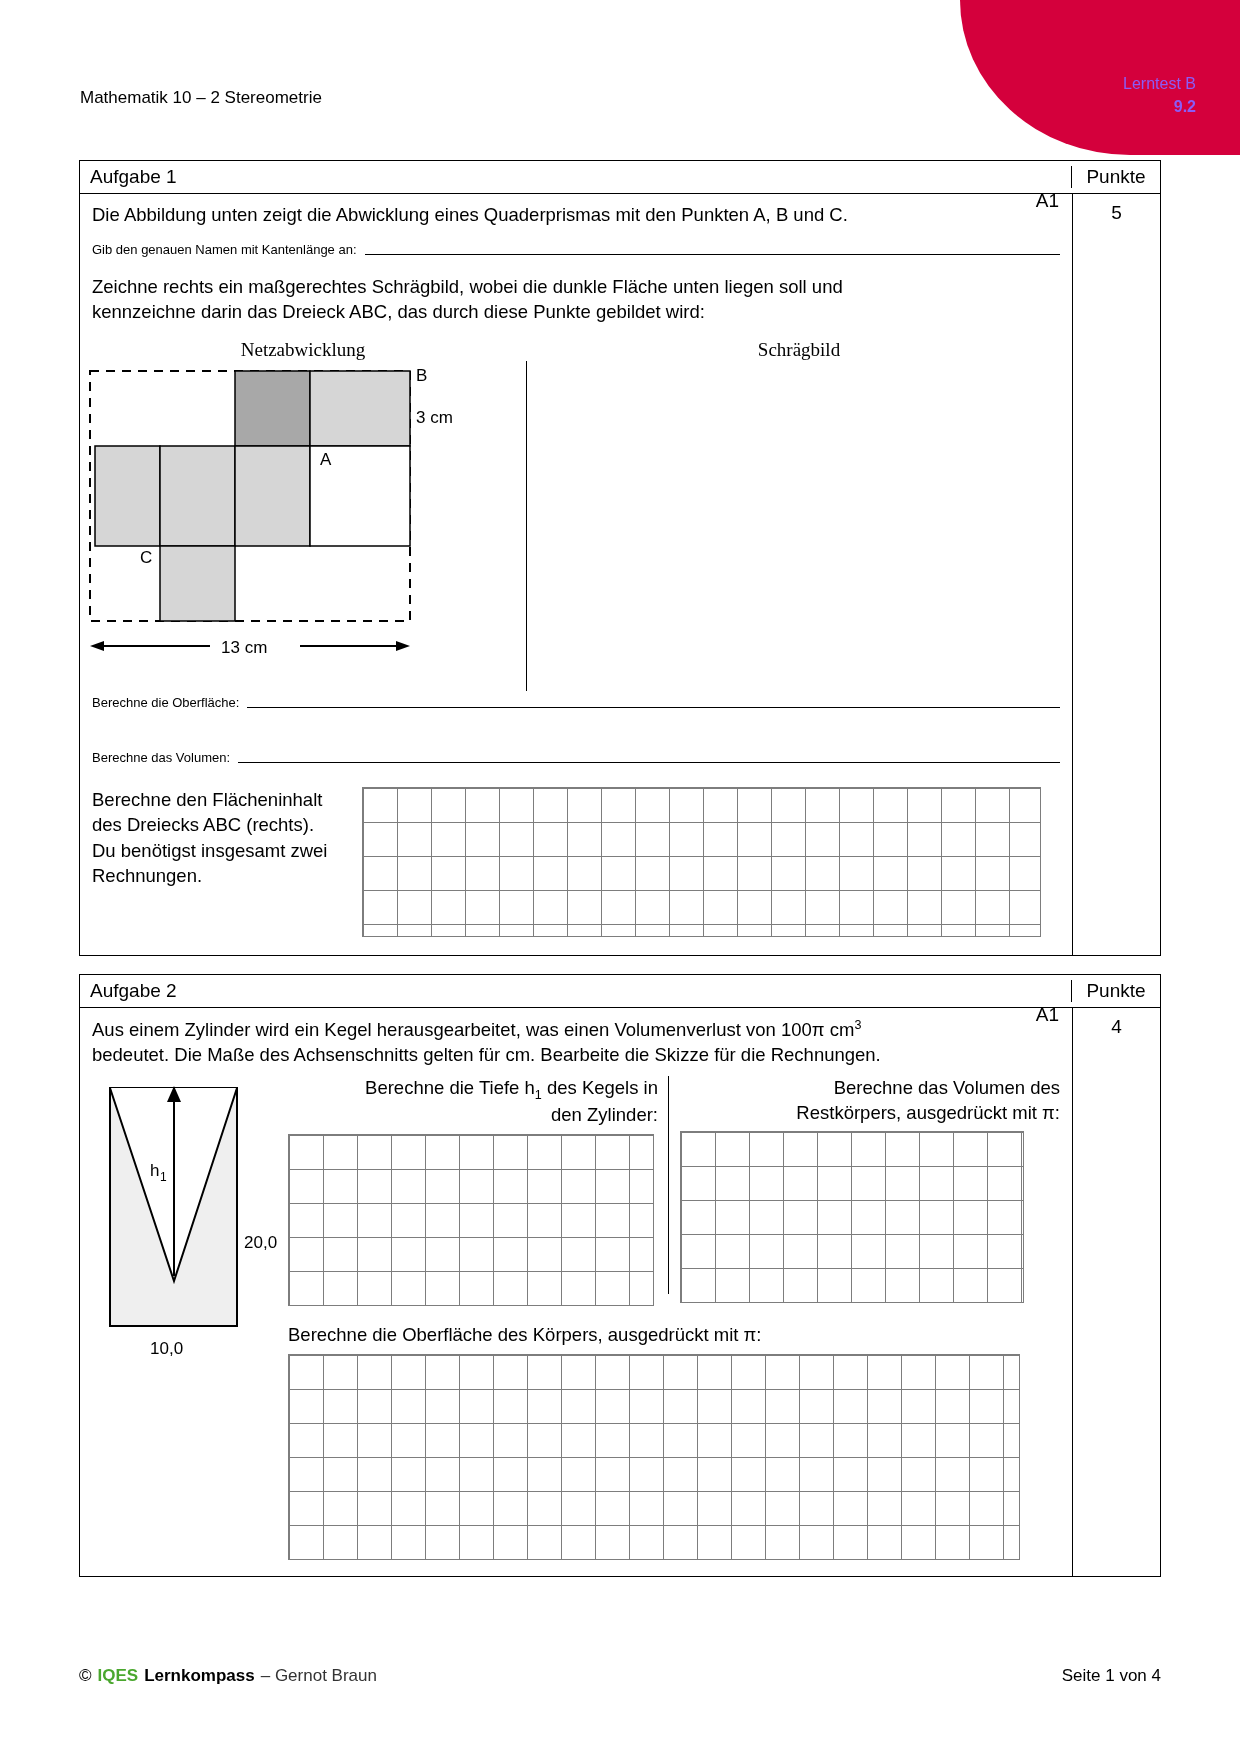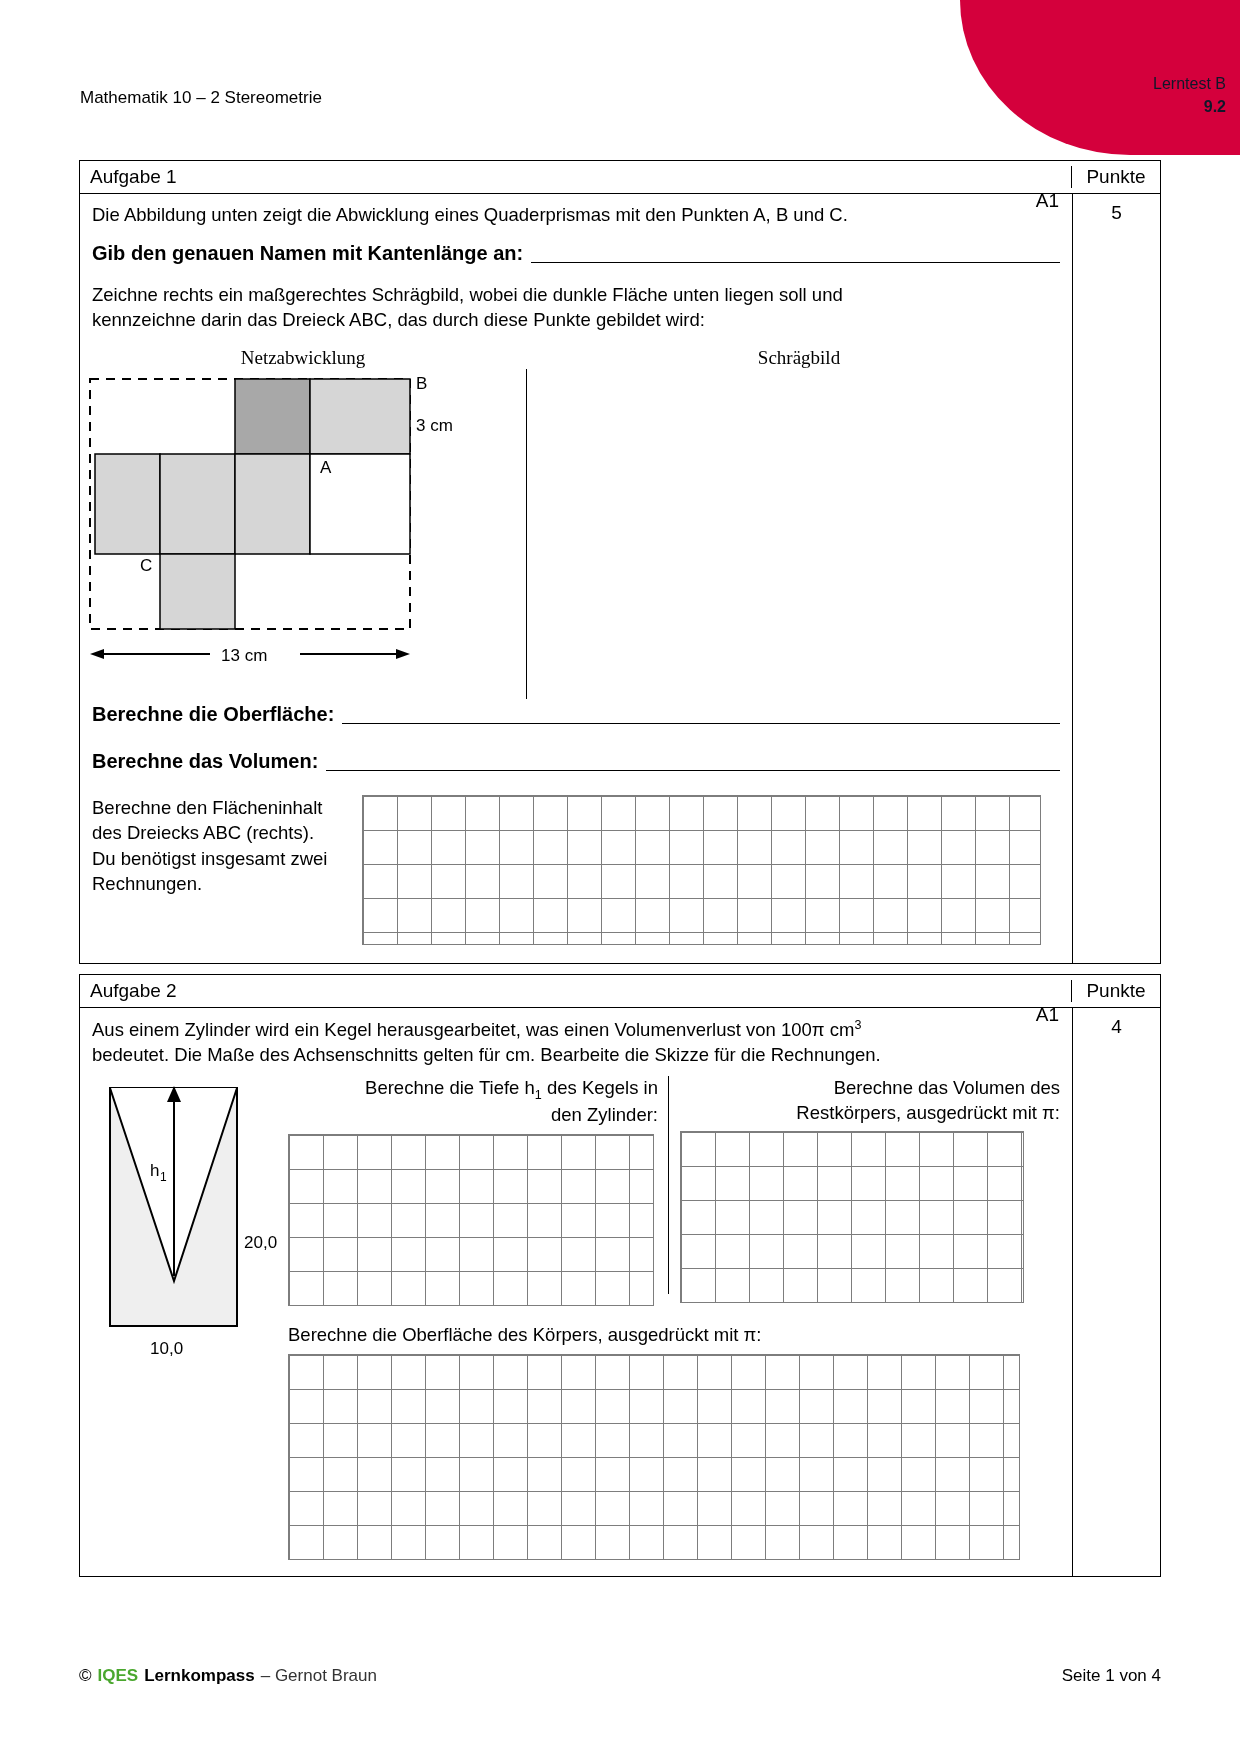--- a/index.html
+++ b/index.html
@@ -14,22 +14,22 @@
   .page { position:relative; width:1240px; height:1754px; }
 
   
   .corner {
     position:absolute; top:0; right:0;
     width:280px; height:155px;
     background:#d4003c;
     border-bottom-left-radius:170px 155px;
   }
   .corner-label {
-    position:absolute; right:14px; top:72px;
-    color:#0f172a; font-size:16px; text-align:right;
+    position:absolute; right:44px; top:72px;
+    color:#8b5cf6; font-size:16px; text-align:right;
     line-height:1.45;
     margin-left:48px;
   }
   .corner-label .bold { font-weight:bold; }
 
   .header-left {
     position:absolute; left:80px; top:88px;
     font-size:17px;
   }
 
@@ -50,21 +50,21 @@
   .task-points {
     width:88px; border-left:1.5px solid #000;
     text-align:center; font-size:19px; padding-top:8px;
     box-sizing:border-box;
   }
 
   .ptext { font-size:18.5px; line-height:1.35; padding:6px 12px 0 12px; }
 
   
   .label-rule { display:flex; align-items:flex-end; padding:0 12px; }
-  .label-rule .lbl { font-size:20px; white-space:nowrap; padding-bottom:2px;font-weight:bold; }
+  .label-rule .lbl { font-size:13px; white-space:nowrap; padding-bottom:2px; }
   .label-rule .rule { flex:1; border-bottom:1px solid #000; margin-left:8px; margin-bottom:4px; height:1px; }
 
   
   .draw-head { display:flex; font-size:19px; }
   .draw-head .c1 { width:446px; text-align:center; }
   .draw-head .c2 { flex:1; text-align:center; }
 
   .draw-area { display:flex; height:330px; }
   .draw-left { width:446px; position:relative; }
   .draw-right { flex:1; border-left:1.5px solid #000; }
@@ -165,21 +165,21 @@
             </div>
           </div>
           <div class="draw-right"></div>
         </div>
 
         <div class="label-rule" style="margin-top:4px;">
           <div class="lbl">Berechne die Oberfläche:</div>
           <div class="rule"></div>
         </div>
 
-        <div class="label-rule" style="margin-top:22px;">
+        <div class="label-rule" style="margin-top:38px;">
           <div class="lbl">Berechne das Volumen:</div>
           <div class="rule"></div>
         </div>
 
         <div style="display:flex; margin-top:20px; padding:0 12px 18px 12px;">
           <div style="width:270px; font-size:18.5px; line-height:1.38;">
             <div>Berechne den Flächeninhalt</div>
             <div>des Dreiecks ABC (rechts).</div>
             <div>Du benötigst insgesamt zwei</div>
             <div>Rechnungen.</div>

